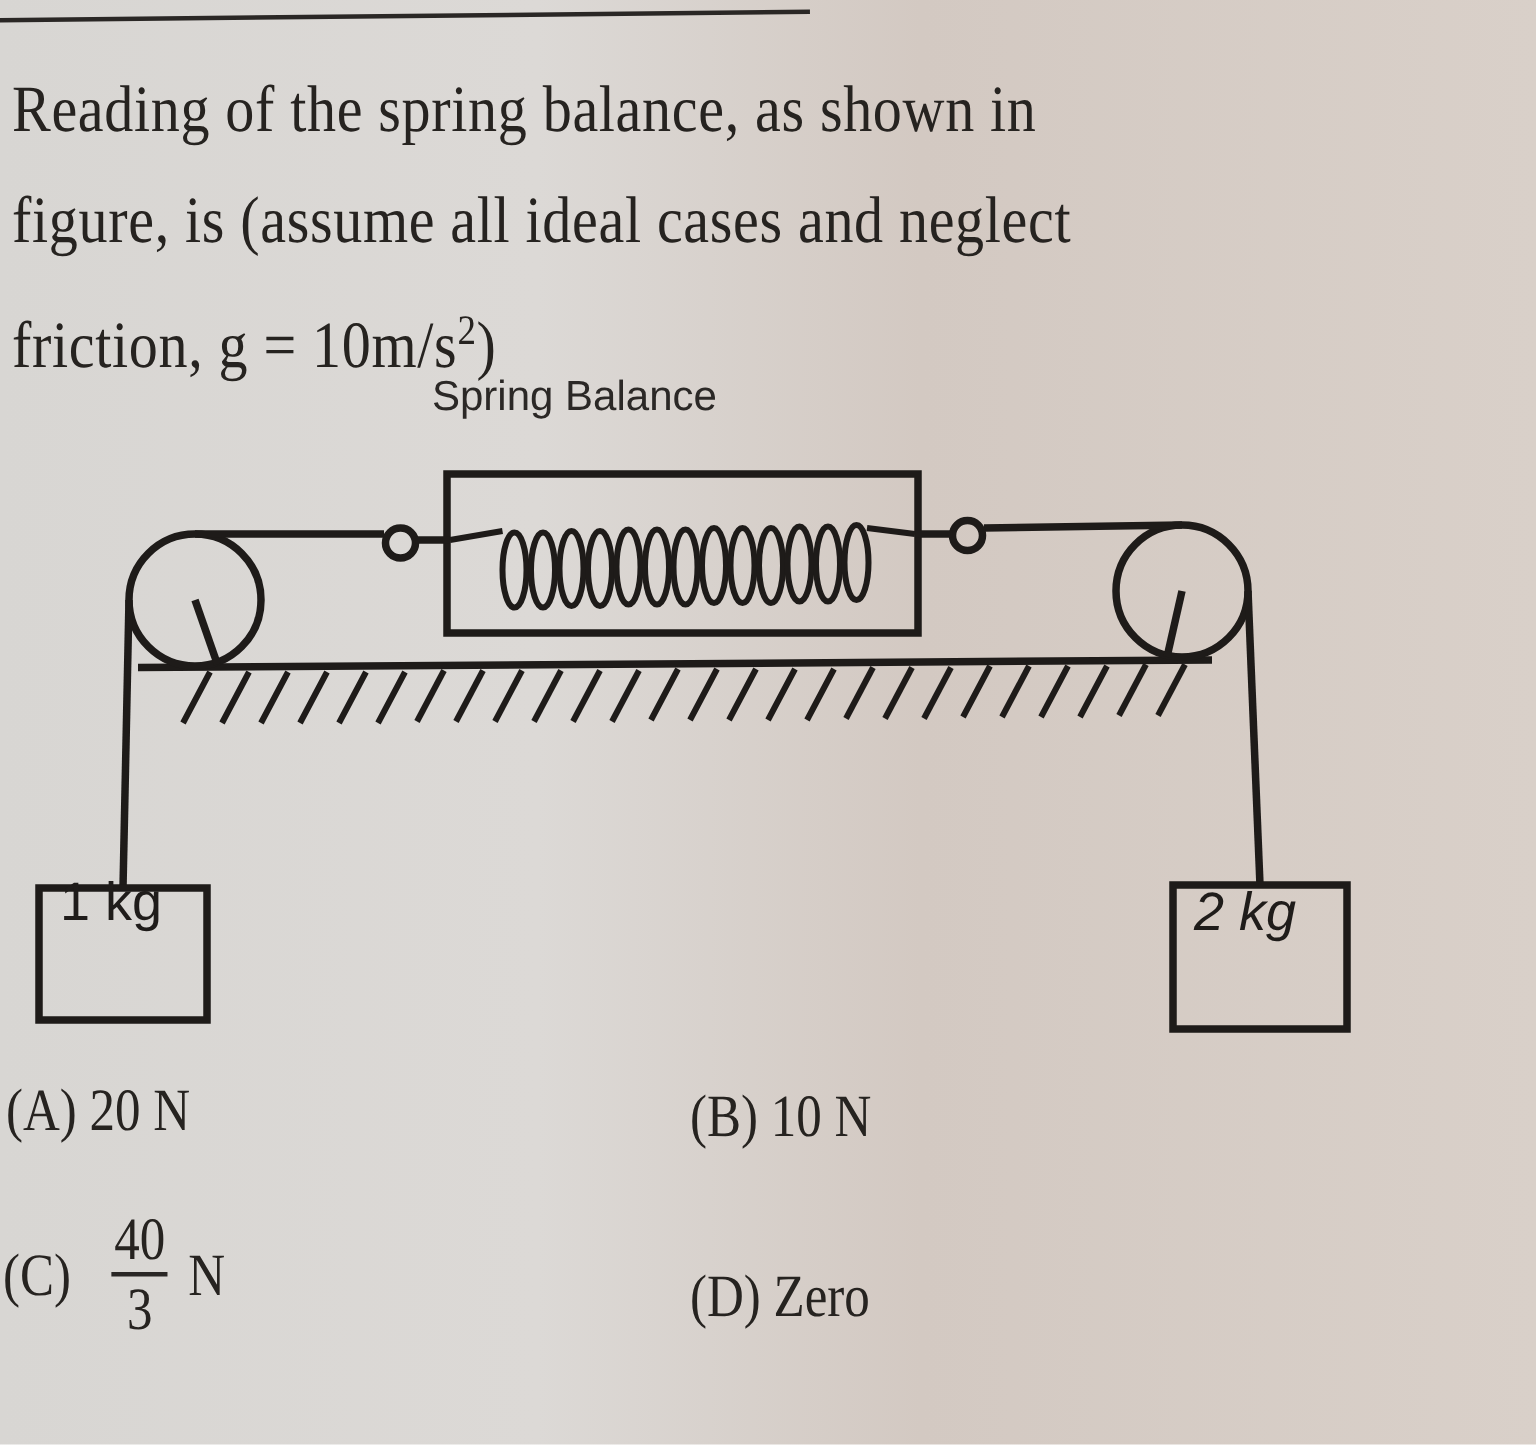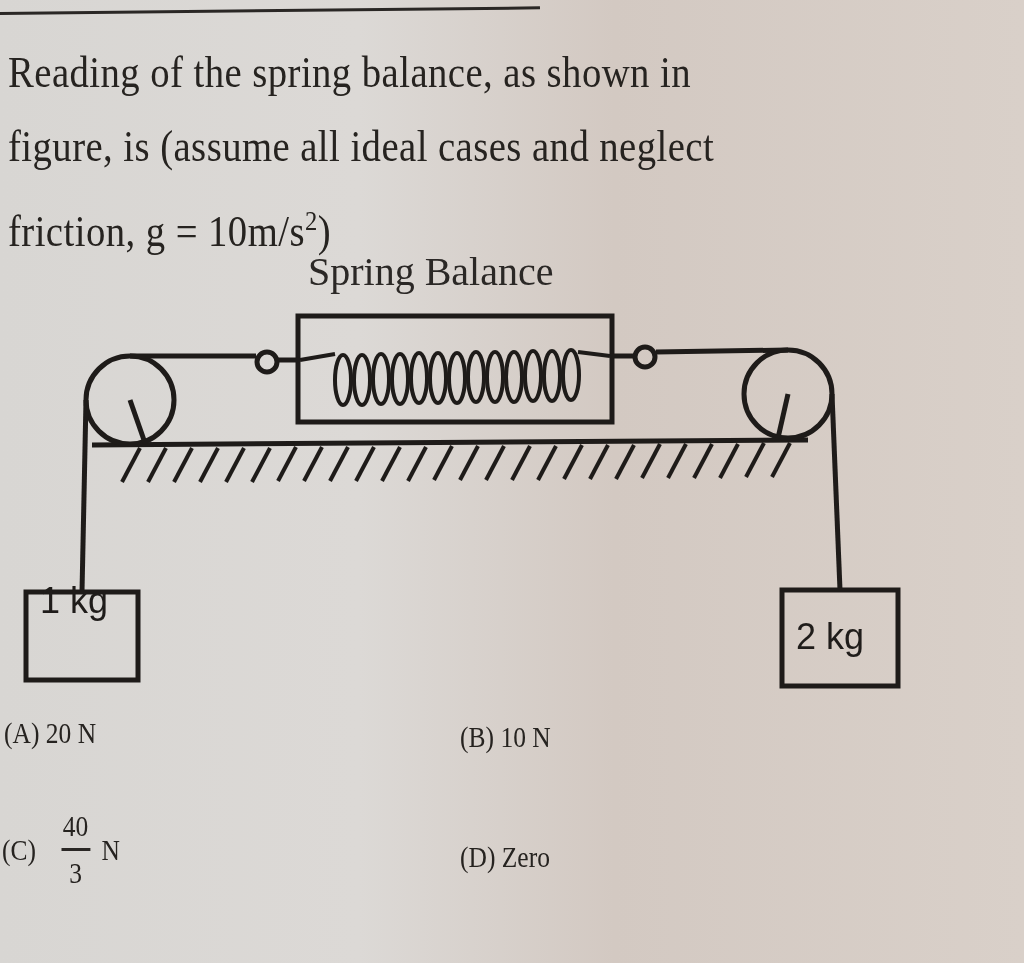--- a/index.html
+++ b/index.html
@@ -10,23 +10,23 @@
     color: #262320;
   }
   .top-rule { position: absolute; left: 0; top: 12px; width: 540px; height: 3px; background: #2a2725; transform: rotate(-0.6deg); transform-origin: left; }
   .question {
     position: absolute; left: 8px; top: 36px; width: 920px;
     font-size: 44px; line-height: 74px; letter-spacing: 0.5px;
     transform: scaleX(0.88); transform-origin: left top;
   }
   .question .line { display: block; white-space: nowrap; }
   .diagram { position: absolute; left: 0; top: 240px; width: 1024px; height: 460px; }
-  .sb-label { position: absolute; left: 288px; top: 248px; font-family: Liberation Serif, serif; font-size: 40px; color: #2b2826; margin-left: 20px; }
+  .sb-label { position: absolute; left: 288px; top: 248px; font-family: Liberation Sans, sans-serif; font-size: 28px; color: #2b2826; }
   .mass-label { position: absolute; font-family: "Liberation Sans", "DejaVu Sans", sans-serif; font-size: 36px; color: #1f1c1a; }
-  .options { position: absolute; left: 0; top: 700px; width: 1024px; height: 263px; font-size: 30px; }
+  .options { position: absolute; left: 0; top: 700px; width: 1024px; height: 263px; font-size: 40px; }
   .opt { position: absolute; white-space: nowrap; transform: scaleX(0.85); transform-origin: left top; }
   .frac { display: inline-block; vertical-align: middle; text-align: center; margin: 0 6px 0 22px; }
   .frac span { display: block; line-height: 44px; }
   .frac .num { border-bottom: 3px solid #2a2725; padding: 0 2px; }
 </style>
 </head>
 <body>
 
 <div class="top-rule"></div>
 
@@ -106,21 +106,21 @@
       <ellipse cx="571" cy="375" rx="8" ry="25"></ellipse>
       <line x1="578" y1="352" x2="610" y2="356"></line>
     </g>
 
     <rect x="26" y="592" width="112" height="88"></rect>
     <rect x="782" y="590" width="116" height="96"></rect>
   </g>
 </svg>
 
 <div class="mass-label" style="left:40px;top:580px;">1 kg</div>
-<div class="mass-label" style="left:796px;top:616px;">2 kg</div>
+<div class="mass-label" style="left:796px;top:587px;font-style:italic;">2 kg</div>
 
 <div class="options">
   <div class="opt" style="left:4px;top:16px;">
     <span>(A)</span>
     <span>20 N</span>
   </div>
   <div class="opt" style="left:460px;top:20px;">
     <span>(B)</span>
     <span>10 N</span>
   </div>

